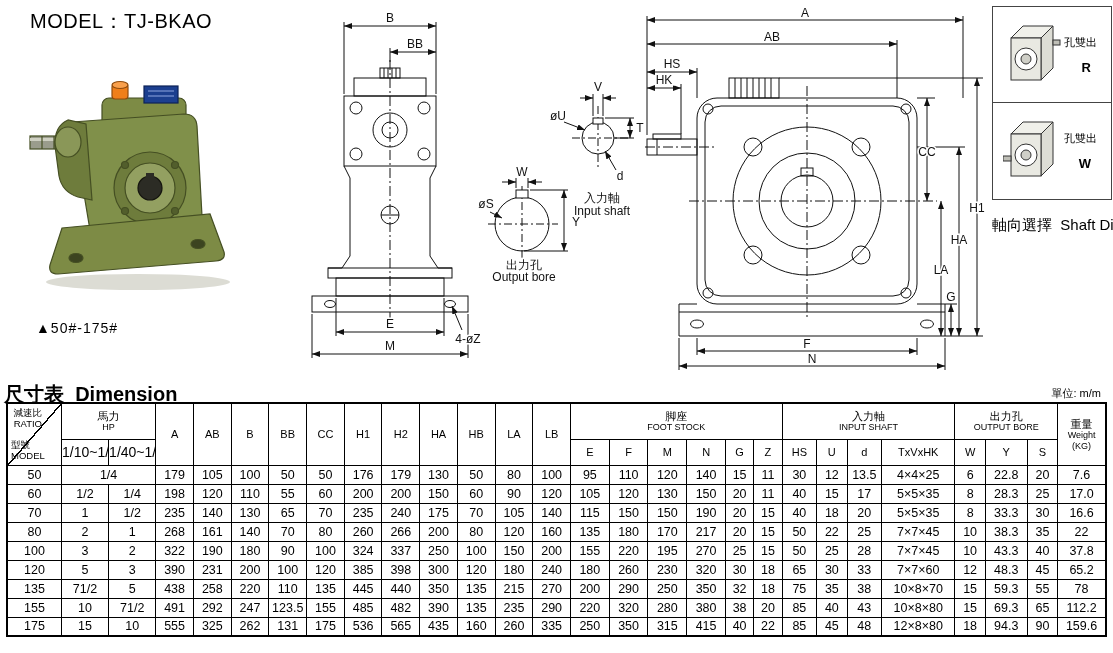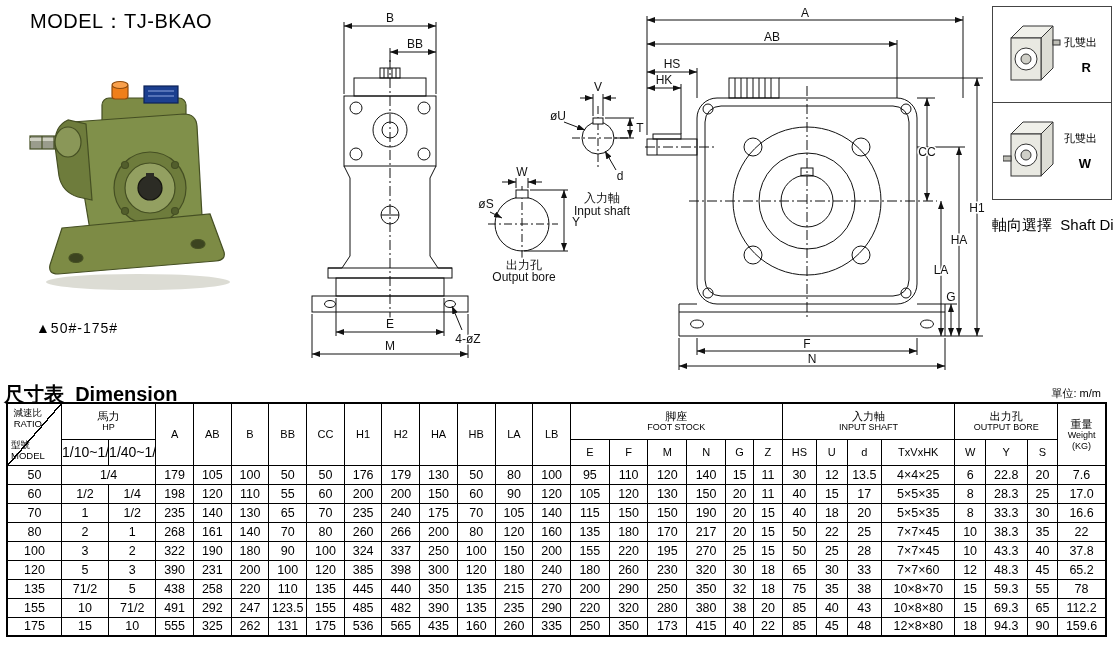--- a/index.html
+++ b/index.html
@@ -626,21 +626,21 @@
         <td>131</td>
         <td>175</td>
         <td>536</td>
         <td>565</td>
         <td>435</td>
         <td>160</td>
         <td>260</td>
         <td>335</td>
         <td>250</td>
         <td>350</td>
-        <td>173</td>
+        <td>315</td>
         <td>415</td>
         <td>40</td>
         <td>22</td>
         <td>85</td>
         <td>45</td>
         <td>48</td>
         <td>12×8×80</td>
         <td>18</td>
         <td>94.3</td>
         <td>90</td>

